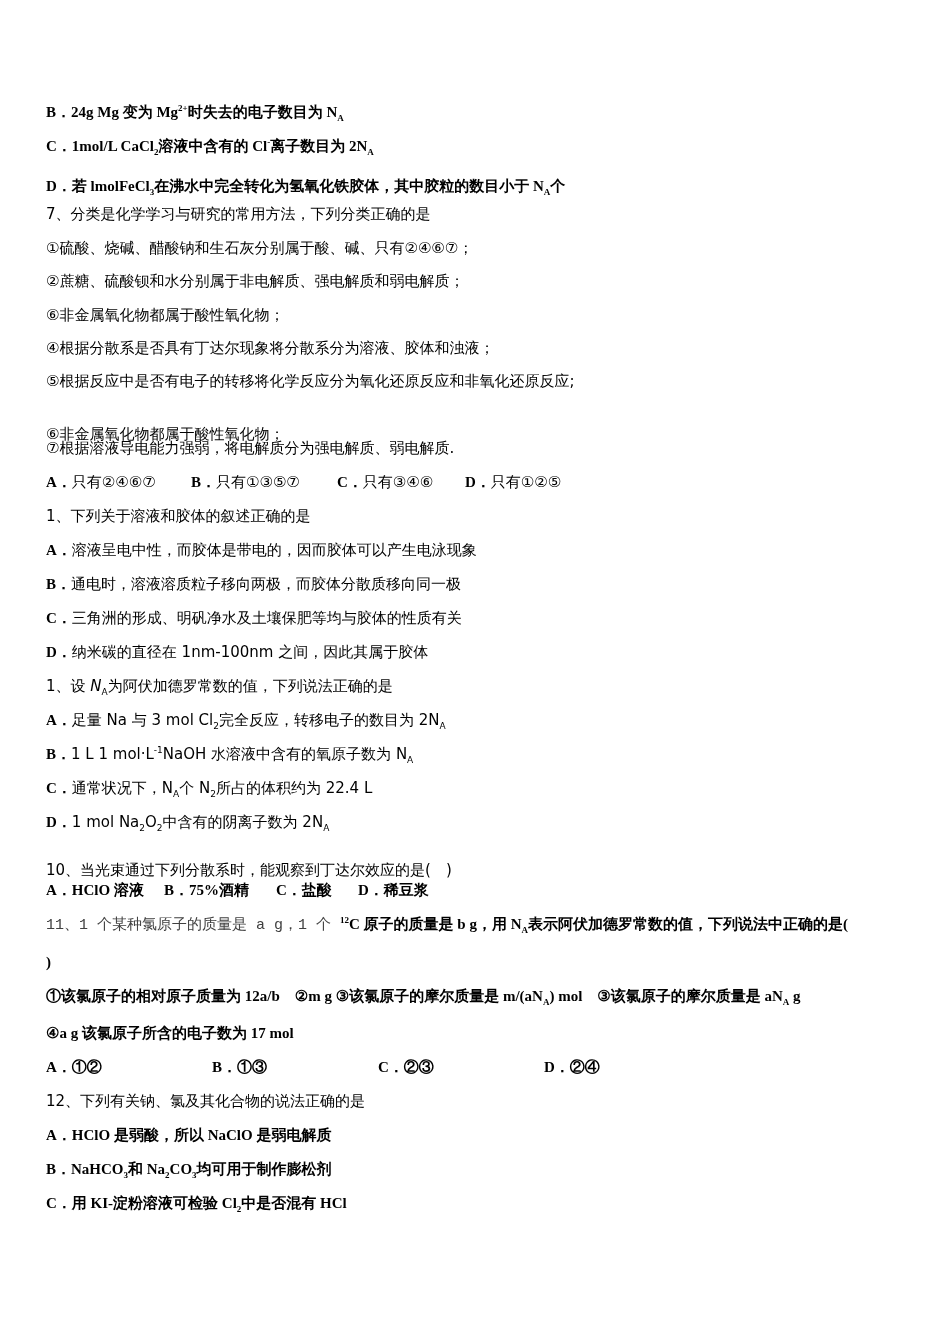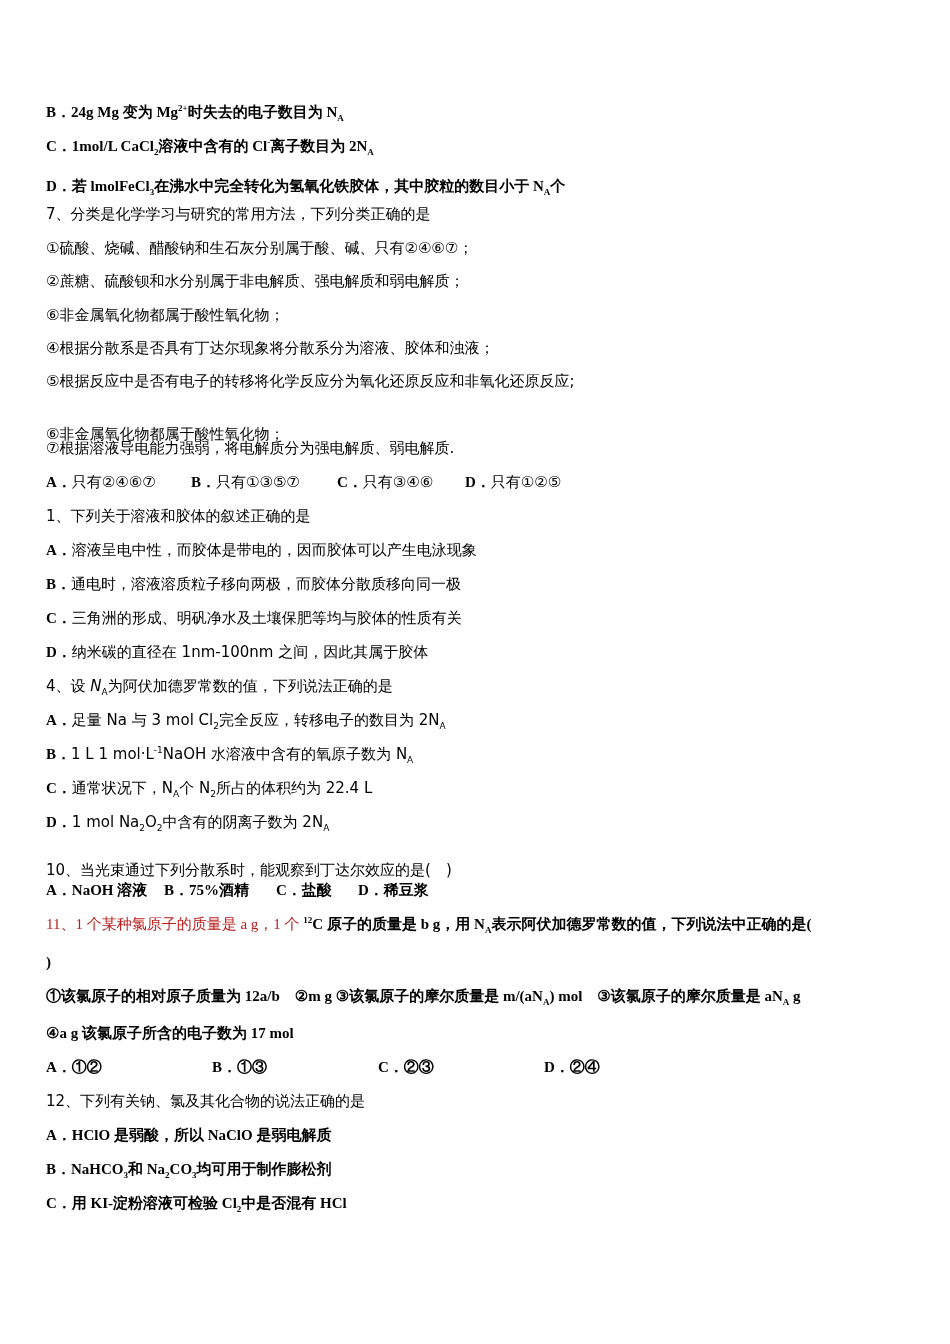--- a/index.html
+++ b/index.html
@@ -1,20 +1,20 @@
 <!DOCTYPE html>
 <html><head>
 <meta charset="utf-8">
 <style>
   html,body{margin:0;padding:0;background:#fff;}
   body{width:950px;height:1344px;position:relative;overflow:hidden;color:#000;
        font-family:"DejaVu Serif","Liberation Serif",serif;}
   .line{position:absolute;left:46px;font-size:15px;line-height:20px;white-space:nowrap;}
   .b{font-family:"Liberation Serif","DejaVu Serif",serif;font-weight:bold;}
-  .n{font-family:Liberation Serif, serif;font-weight:normal;color:#b91c1c;}
+  .n{font-family:Liberation Mono, monospace;font-weight:normal;color:#404040;}
   .q{font-family:"DejaVu Sans","Liberation Sans",sans-serif;font-size:15px;}
   .opt{display:inline-block;}
   sub,sup{font-size:9px;line-height:0;}
 </style>
 </head>
 <body>
 
 <div class="line b" style="top:102px">
   <span>B．</span><span>24g Mg 变为 Mg</span><sup>2+</sup><span>时失去的电子数目为 N</span><sub>A</sub>
 </div>
@@ -37,38 +37,38 @@
   <span class="opt" style="width:145px"><span class="b">A．</span><span>只有②④⑥⑦</span></span><span class="opt" style="width:146px"><span class="b">B．</span><span>只有①③⑤⑦</span></span><span class="opt" style="width:128px"><span class="b">C．</span><span>只有③④⑥</span></span><span class="opt"><span class="b">D．</span><span>只有①②⑤</span></span>
 </div>
 
 <div class="line q" style="top:506px">1、下列关于溶液和胶体的叙述正确的是</div>
 <div class="line q" style="top:540px"><span class="b">A．</span><span>溶液呈电中性，而胶体是带电的，因而胶体可以产生电泳现象</span></div>
 <div class="line q" style="top:574px"><span class="b">B．</span><span>通电时，溶液溶质粒子移向两极，而胶体分散质移向同一极</span></div>
 <div class="line q" style="top:608px"><span class="b">C．</span><span>三角洲的形成、明矾净水及土壤保肥等均与胶体的性质有关</span></div>
 <div class="line q" style="top:642px"><span class="b">D．</span><span>纳米碳的直径在 1nm-100nm 之间，因此其属于胶体</span></div>
 
 <div class="line q" style="top:676px">
-  <span>4、设 </span><i>N</i><sub>A</sub><span>为阿伏加德罗常数的值，下列说法正确的是</span>
+  <span>1、设 </span><i>N</i><sub>A</sub><span>为阿伏加德罗常数的值，下列说法正确的是</span>
 </div>
 <div class="line q" style="top:710px">
   <span class="b">A．</span><span>足量 Na 与 3 mol Cl</span><sub>2</sub><span>完全反应，转移电子的数目为 2N</span><sub>A</sub>
 </div>
 <div class="line q" style="top:744px">
   <span class="b">B．</span><span>1 L 1 mol·L</span><sup>-1</sup><span>NaOH 水溶液中含有的氧原子数为 N</span><sub>A</sub>
 </div>
 <div class="line q" style="top:778px">
   <span class="b">C．</span><span>通常状况下，N</span><sub>A</sub><span>个 N</span><sub>2</sub><span>所占的体积约为 22.4 L</span>
 </div>
 <div class="line q" style="top:812px">
   <span class="b">D．</span><span>1 mol Na</span><sub>2</sub><span>O</span><sub>2</sub><span>中含有的阴离子数为 2N</span><sub>A</sub>
 </div>
 
 <div class="line q" style="top:860px">10、当光束通过下列分散系时，能观察到丁达尔效应的是(　)</div>
 <div class="line b" style="top:880px">
-  <span class="opt" style="width:118px"><span>A．</span><span>NaOH 溶液</span></span><span class="opt" style="width:112px"><span>B．</span><span>75%酒精</span></span><span class="opt" style="width:82px"><span>C．</span><span>盐酸</span></span><span class="opt"><span>D．</span><span>稀豆浆</span></span>
+  <span class="opt" style="width:118px"><span>A．</span><span>HClO 溶液</span></span><span class="opt" style="width:112px"><span>B．</span><span>75%酒精</span></span><span class="opt" style="width:82px"><span>C．</span><span>盐酸</span></span><span class="opt"><span>D．</span><span>稀豆浆</span></span>
 </div>
 
 <div class="line b" style="top:914px">
   <span class="n">11、1 个某种氯原子的质量是 a g，1 个 </span><sup>12</sup><span>C 原子的质量是 b g，用 N</span><sub>A</sub><span>表示阿伏加德罗常数的值，下列说法中正确的是(</span>
 </div>
 <div class="line b" style="top:952px">)</div>
 <div class="line b" style="top:986px">
   <span>①该氯原子的相对原子质量为 12a/b</span>&nbsp;&nbsp;&nbsp;&nbsp;<span><span>②m g ③该氯原子的摩尔质量是 m/(aN</span><sub>A</sub><span>) mol</span></span>&nbsp;&nbsp;&nbsp;&nbsp;<span><span>③该氯原子的摩尔质量是 aN</span><sub>A</sub><span> g</span></span>
 </div>
 <div class="line b" style="top:1023px">④a g 该氯原子所含的电子数为 17 mol</div>

